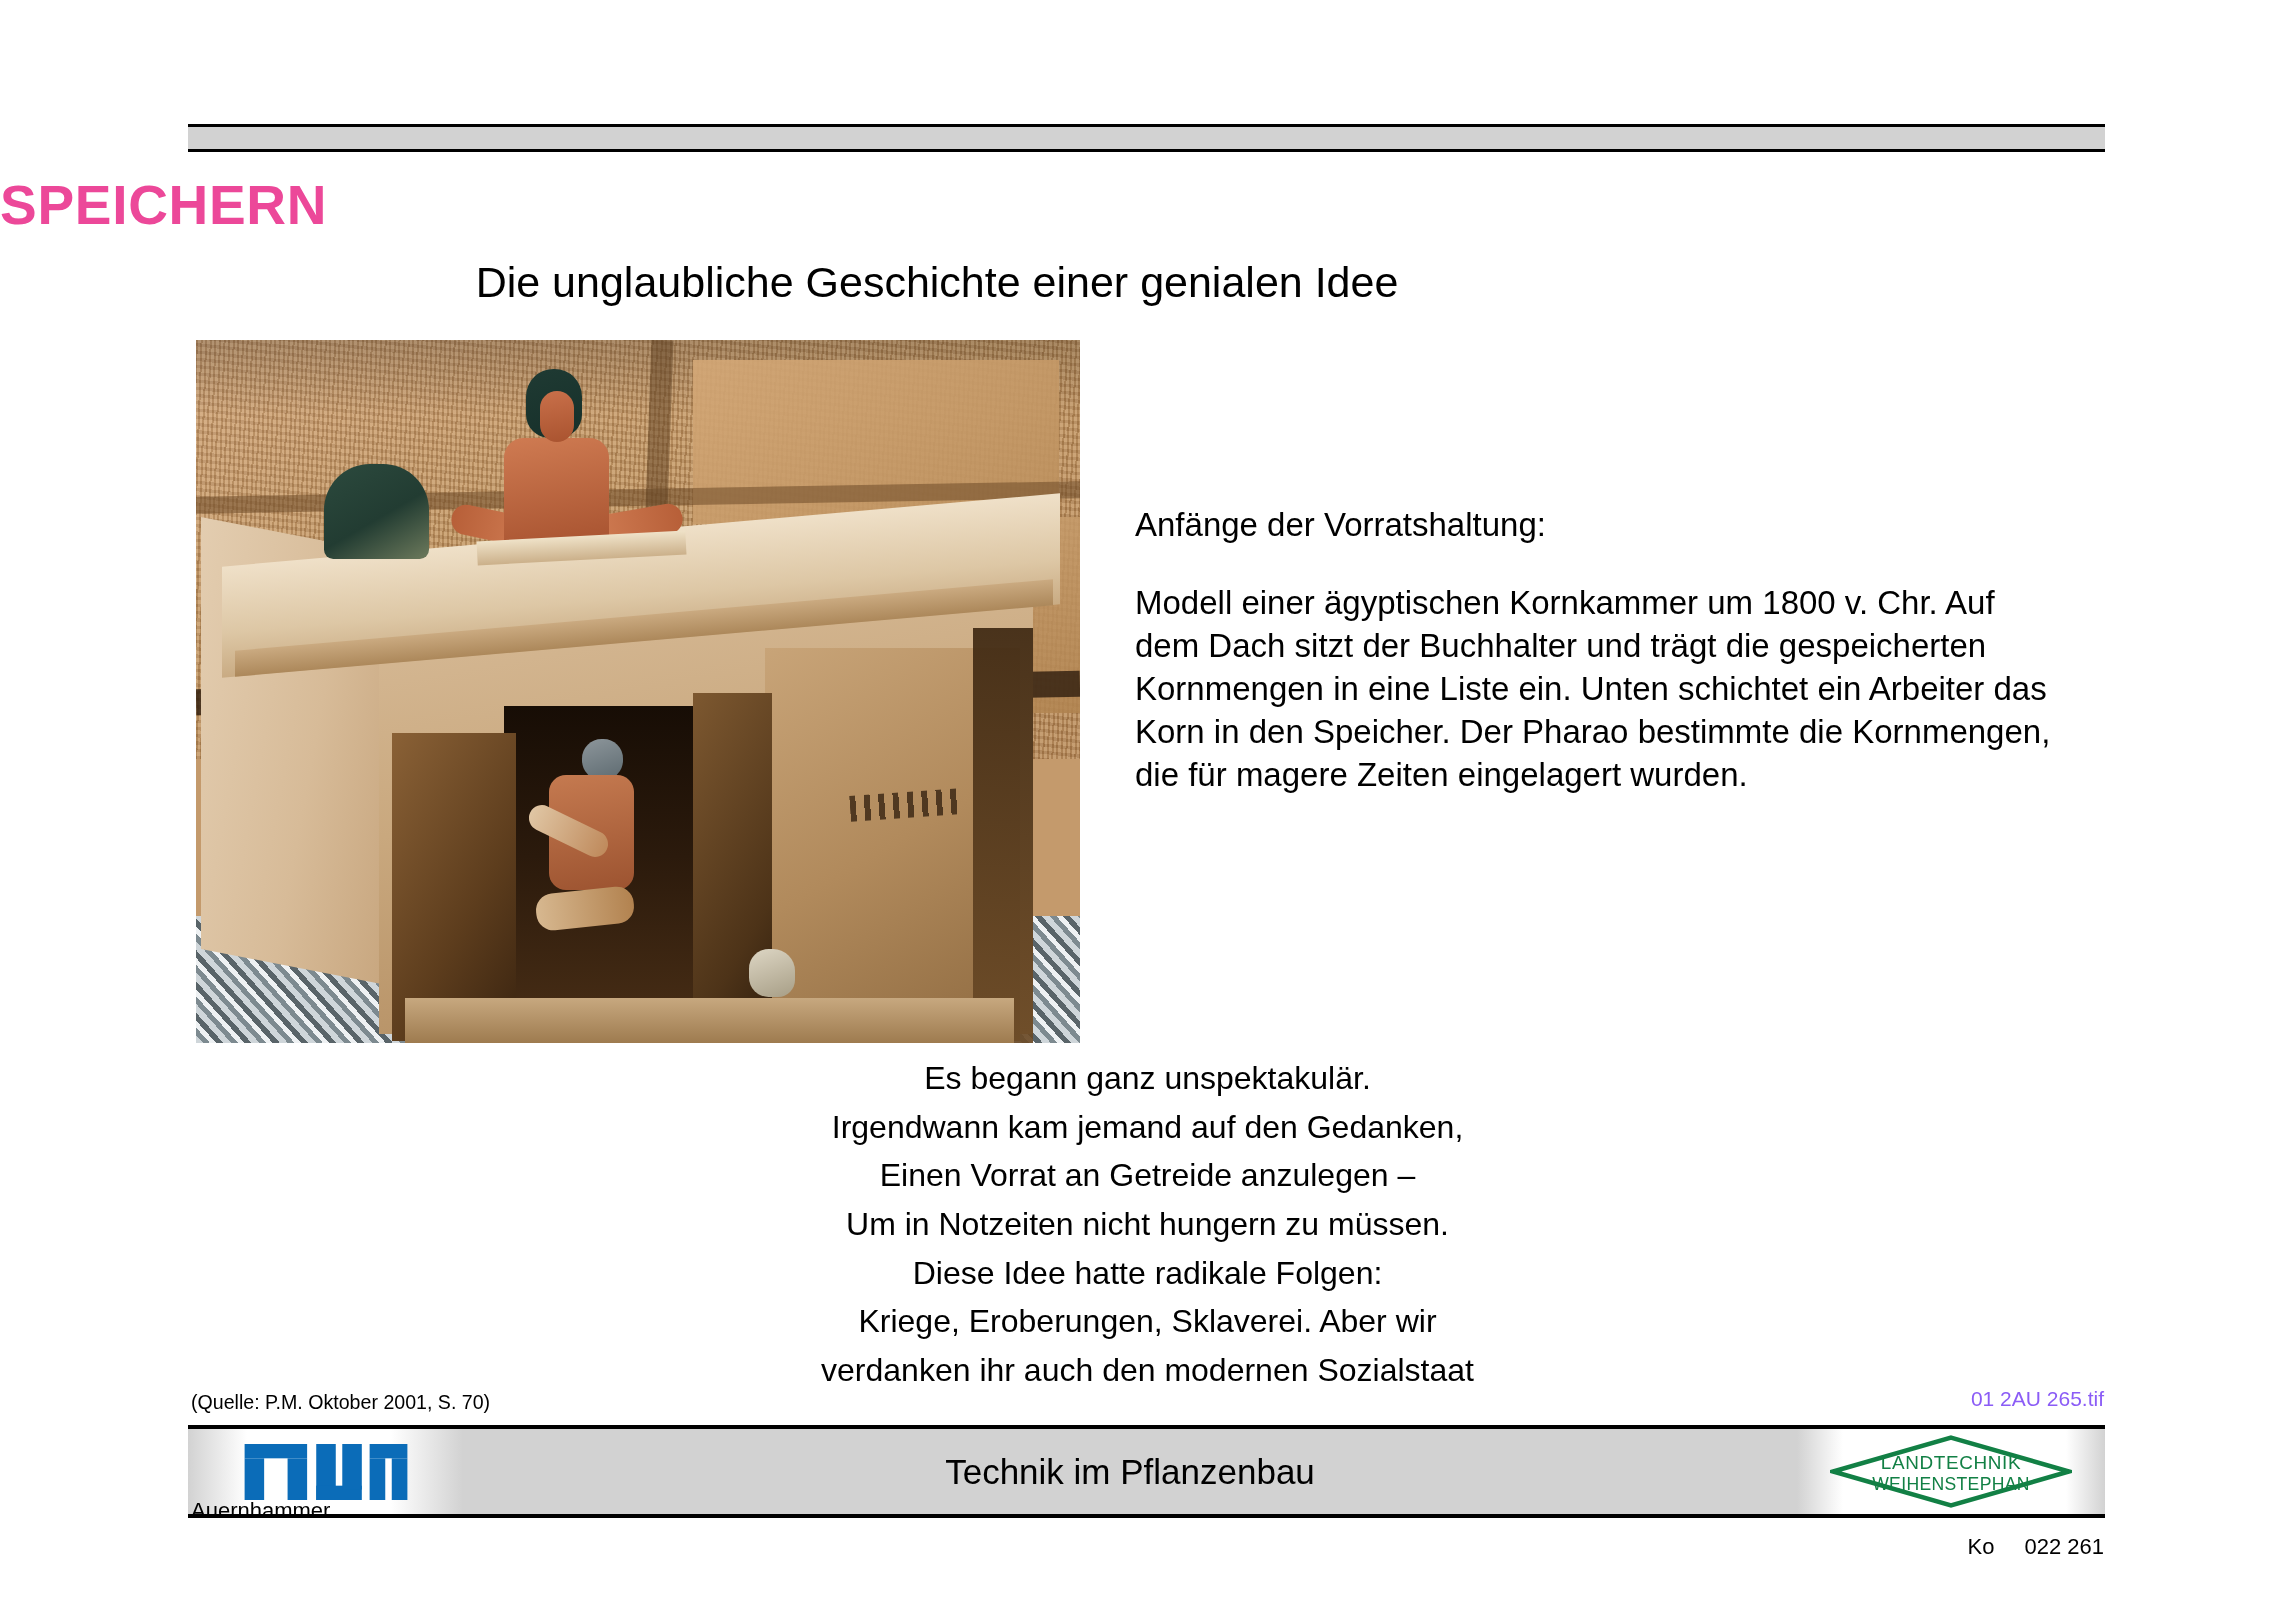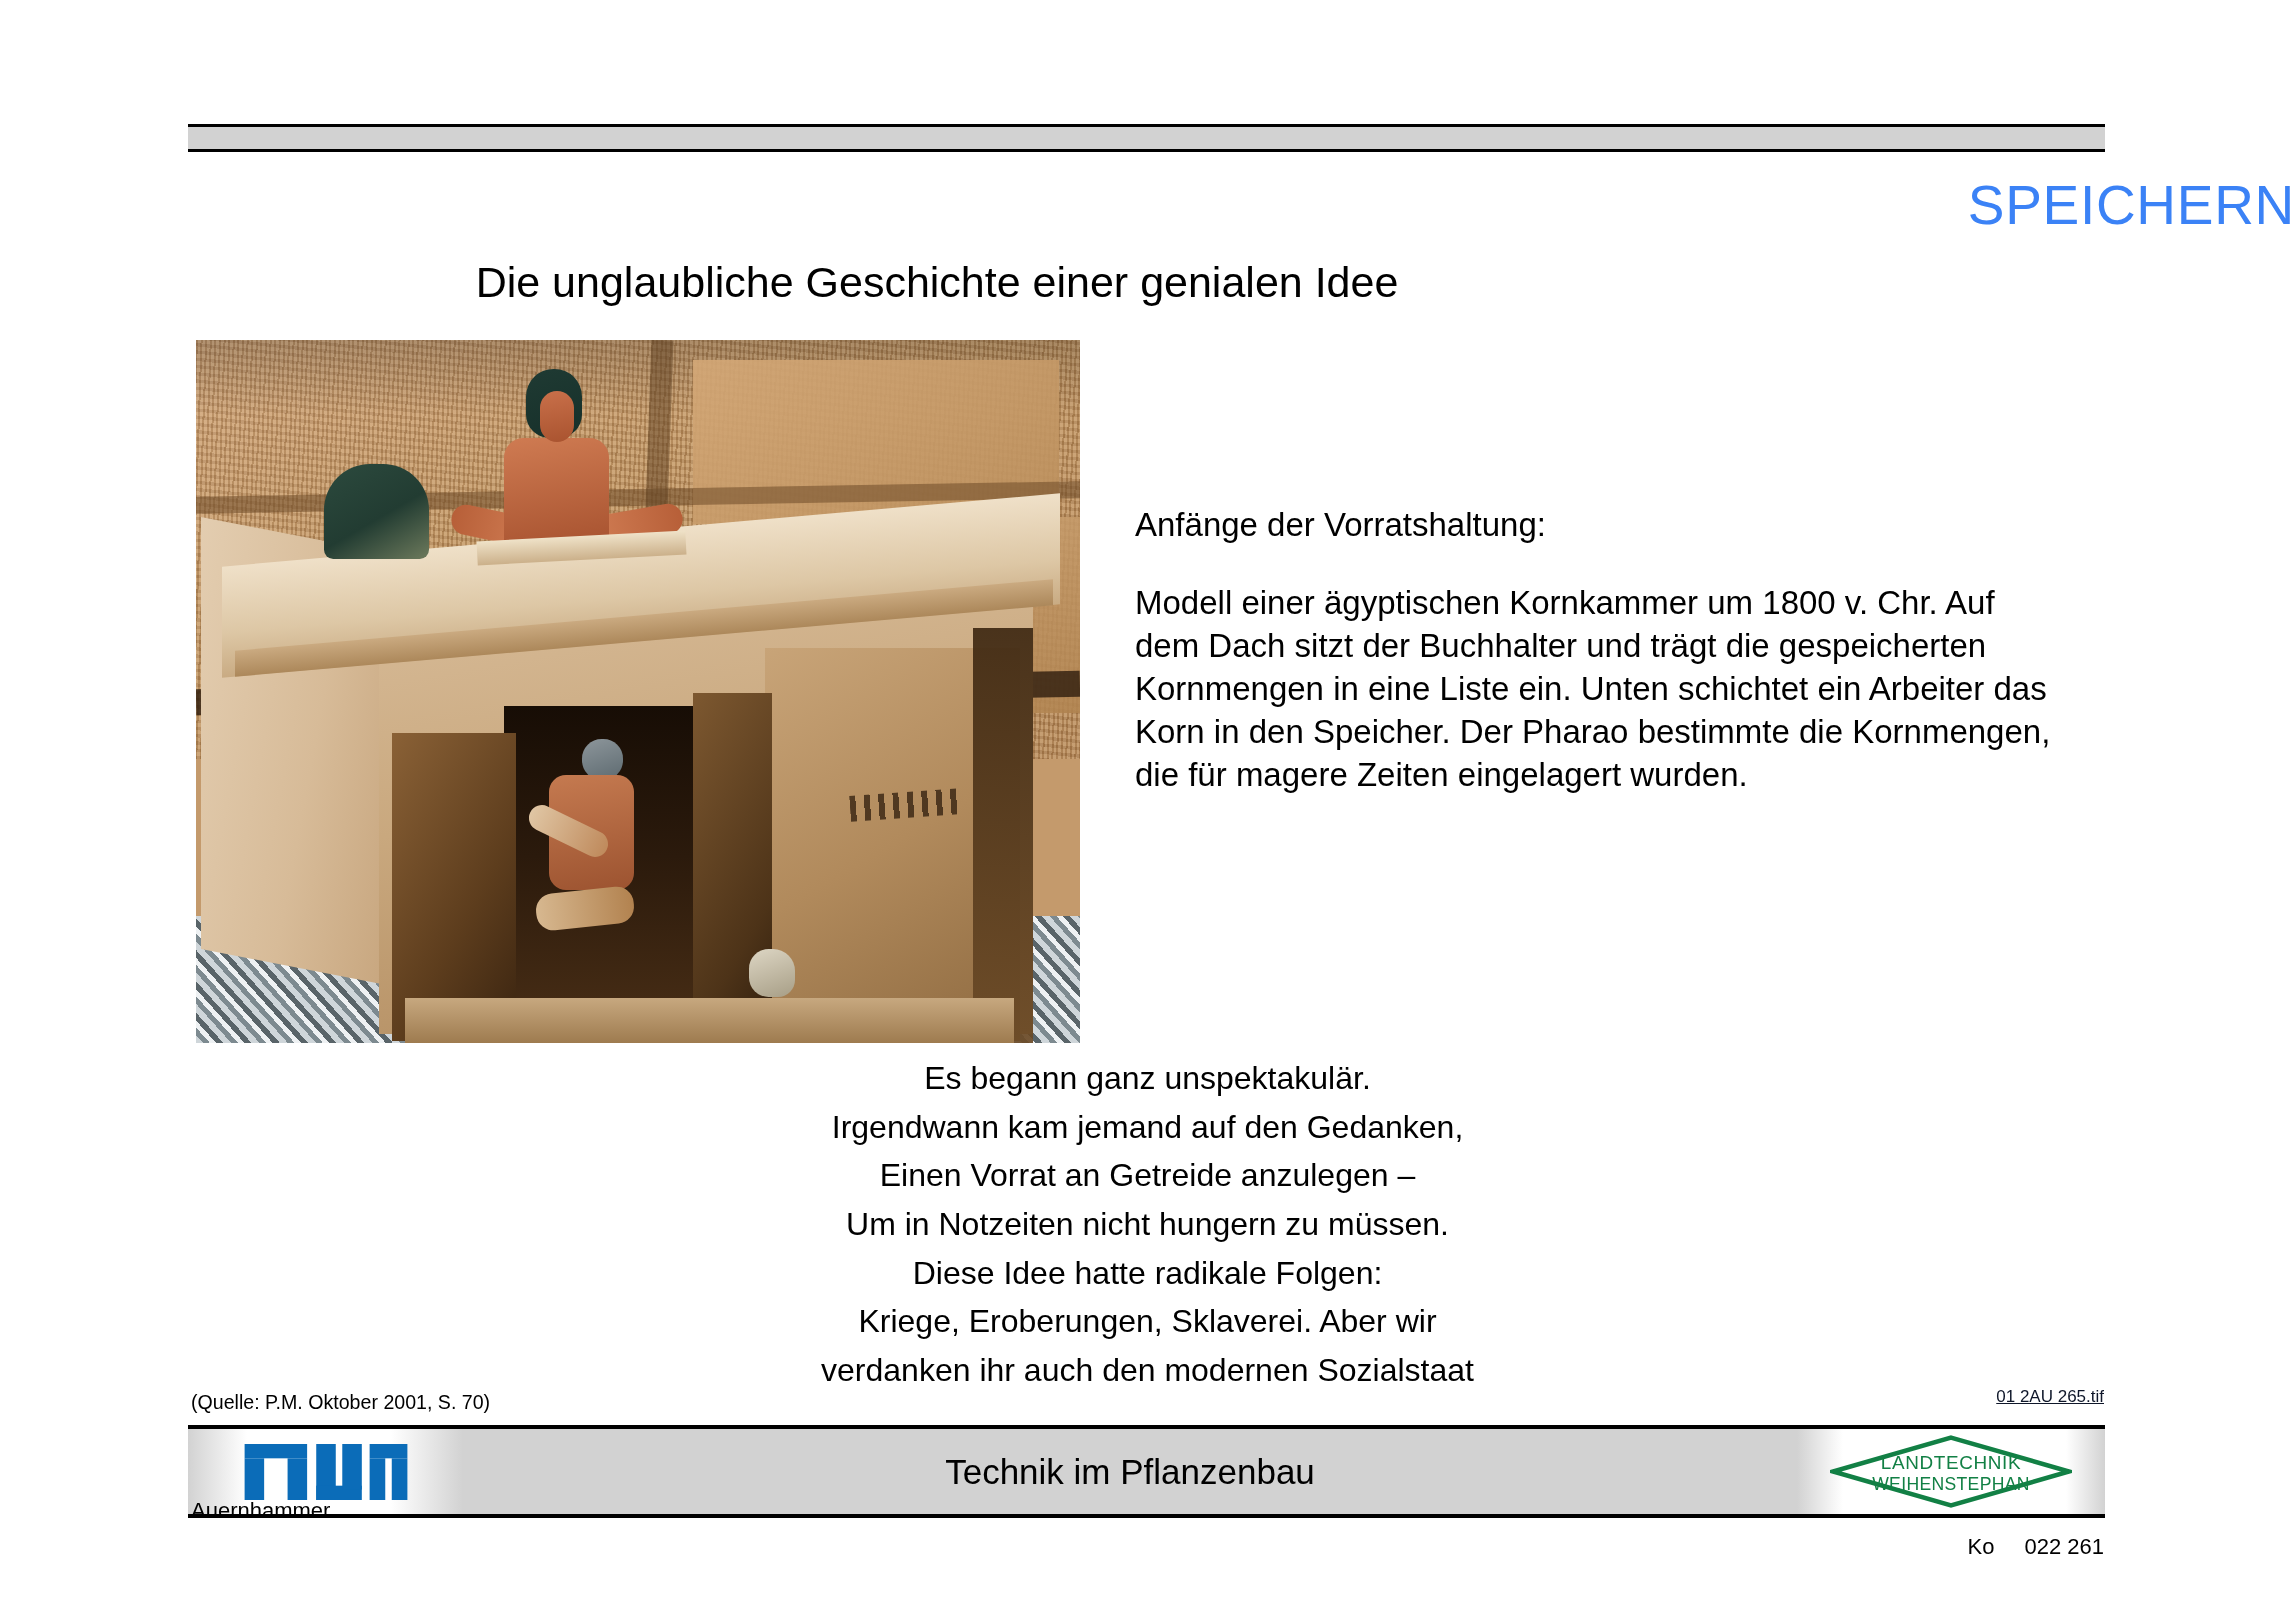--- a/index.html
+++ b/index.html
@@ -16,22 +16,22 @@
     position:absolute; left:188px; top:124px; width:1917px; height:22px;
     background:#d2d2d2;
     border-top:3.9px solid #000;
     border-bottom:3.9px solid #000;
     box-sizing:content-box;
   }
 
   
   .title{
     position:absolute; left:0; top:173px; width:2295px;
-    text-align:right;
-    font-size:55px; font-weight:normal; color:#3b82f6;
+    text-align:left;
+    font-size:55px; font-weight:bold; color:#ec4899;
     letter-spacing:0.7px;
   }
   .subtitle{
     position:absolute; left:0; top:258px; width:1874px;
     text-align:center;
     font-size:43px; font-weight:normal; color:#000;
   }
 
   
   .photo{
@@ -185,21 +185,21 @@
   }
   .poem div{white-space:nowrap;}
 
   
   .cite{
     position:absolute; left:191px; top:1391px;
     font-size:19.6px; color:#000;
   }
   .fileid{
     position:absolute; right:191px; top:1387px;
-    font-size:17px; color:#0f172a;text-decoration:underline;
+    font-size:21px; color:#8b5cf6;
   }
 
   
   .footer{
     position:absolute; left:188px; top:1425px; width:1917px; height:85px;
     border-top:4.6px solid #000;
     border-bottom:4.6px solid #000;
     background:#7dd3fc;
     display:flex; align-items:stretch;
   }

